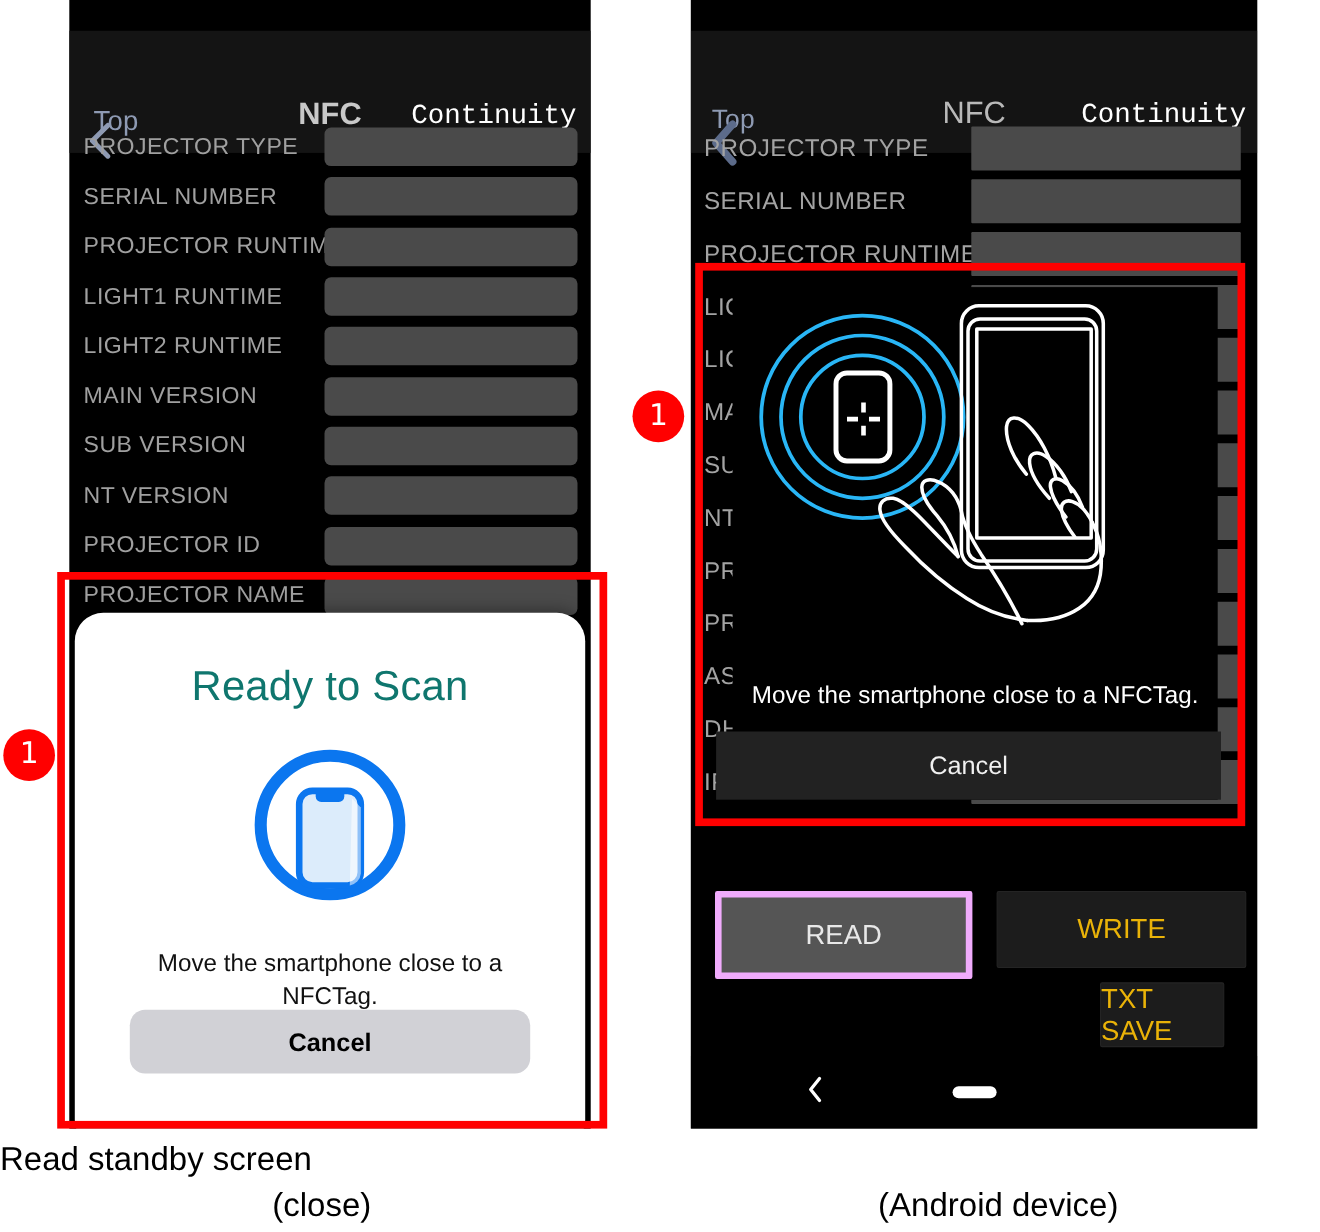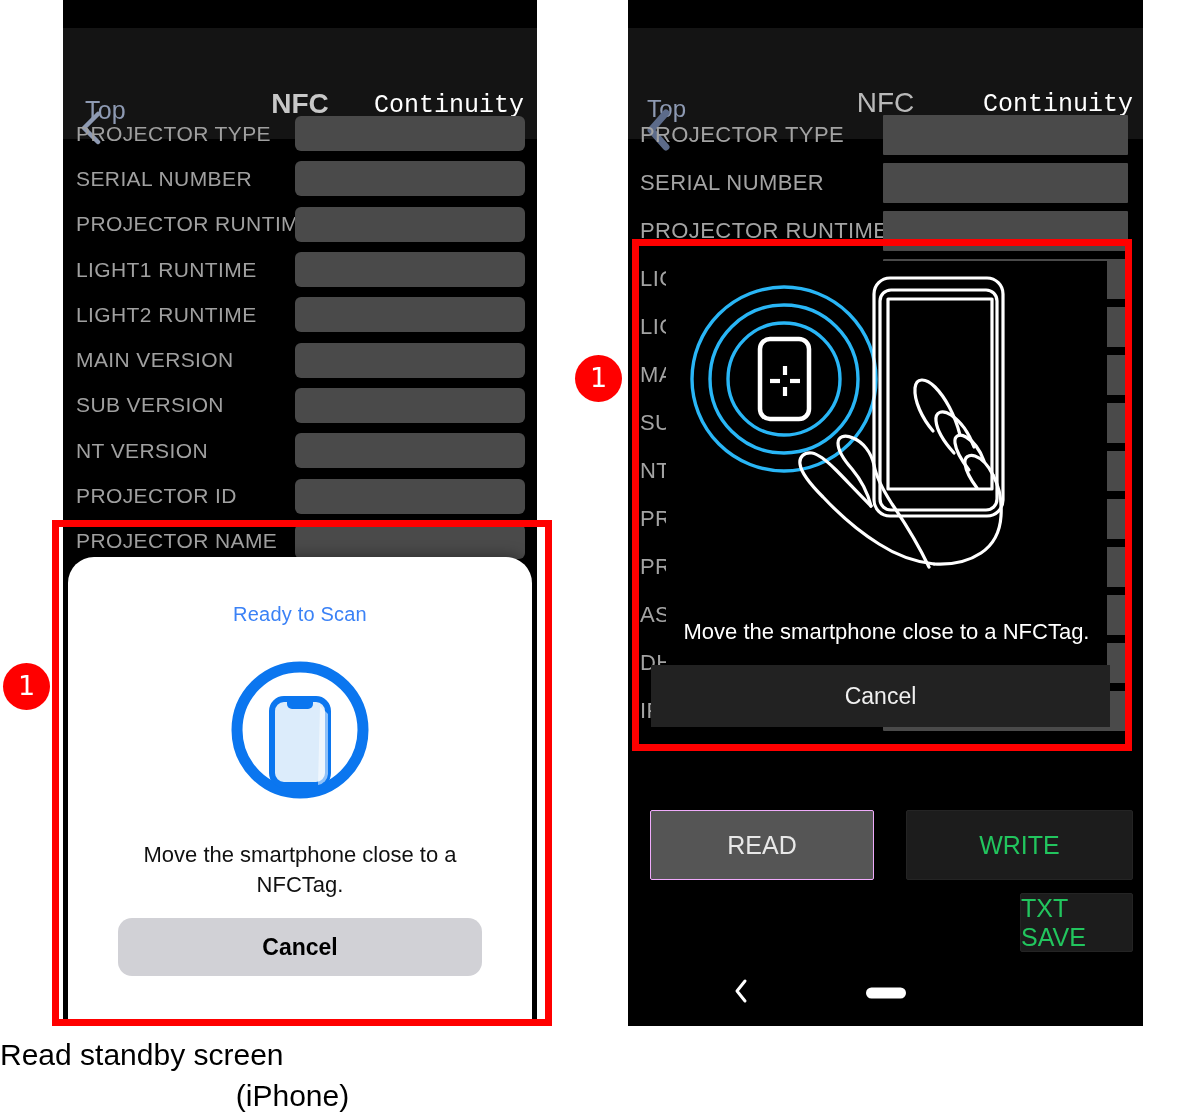--- a/index.html
+++ b/index.html
@@ -49,39 +49,39 @@
 
   
   #phone-android .row{height:48px;}
   #phone-android .row-label{position:absolute;left:12px;font-size:22px;color:#a3a3a3;}
   #phone-android .row-field{position:absolute;left:255px;right:15px;height:40px;border-radius:1px;}
 
   
   .and-buttons{position:absolute;left:0;right:0;top:795px;height:165px;}
   .btn{position:absolute;display:flex;align-items:center;justify-content:center;
        font-size:25px;border-radius:2px;}
-  .btn.enabled{background:#555555;color:#e8e8e8;border:1px solid #f0abfc;}
-  .btn.disabled{background:#1c1c1c;color:#22c55e;border:1px solid #242424;}
+  .btn.enabled{background:#555555;color:#e8e8e8;border:6px solid #f0abfc;}
+  .btn.disabled{background:#1c1c1c;color:#eab308;border:1px solid #242424;}
   #btn-read{left:22px;top:15px;width:222px;height:68px;}
   #btn-write{left:278px;top:15px;width:225px;height:68px;}
-  #btn-txtsave{left:392px;top:98px;width:111px;height:57px;}
+  #btn-txtsave{left:372px;top:98px;width:111px;height:57px;}
 
   .and-navbar{position:absolute;left:0;right:0;bottom:0;height:66px;background:#000;}
   .and-back{position:absolute;left:105px;top:50%;transform:translateY(-50%);}
   .and-pill{position:absolute;left:50%;top:50%;transform:translate(-50%,-50%);
             width:40px;height:11px;background:#fff;border-radius:6px;}
 
   
   #iphone-sheet{
     position:absolute;left:5px;right:5px;bottom:-18px;height:487px;
     background:#fff;border-radius:26px;
     box-shadow:0 -2px 14px rgba(0,0,0,.35);
     display:flex;flex-direction:column;align-items:center;
   }
-  #sheet-title{margin-top:46px;font-size:20px;color:#3b82f6;letter-spacing:.2px;}
+  #sheet-title{margin-top:46px;font-size:38px;color:#0f766e;letter-spacing:.2px;}
   #sheet-icon{margin-top:30px;}
   #sheet-msg{margin-top:32px;font-size:22px;color:#111;text-align:center;line-height:30px;width:330px;}
   #sheet-cancel{
     position:absolute;left:50px;right:50px;bottom:68px;height:58px;
     background:#d1d1d6;border-radius:14px;display:flex;align-items:center;justify-content:center;
     font-size:23px;font-weight:bold;color:#000;
   }
 
   
   #android-dialog{
@@ -323,15 +323,16 @@
     </div>
   </div>
 
   <div class="hl" id="hl-iphone"></div>
   <div class="hl" id="hl-android"></div>
 
   <div class="badge" id="badge-iphone">1</div>
   <div class="badge" id="badge-android">1</div>
 
   <div class="caption" id="cap-main">Read standby screen</div>
-  <div class="caption" id="cap-iphone">(iPhone)</div>
+  <div class="caption" id="cap-iphone">(close)</div>
+  <div class="caption" id="cap-android">(Android device)</div>
 
 </div>
 
 </body></html>

